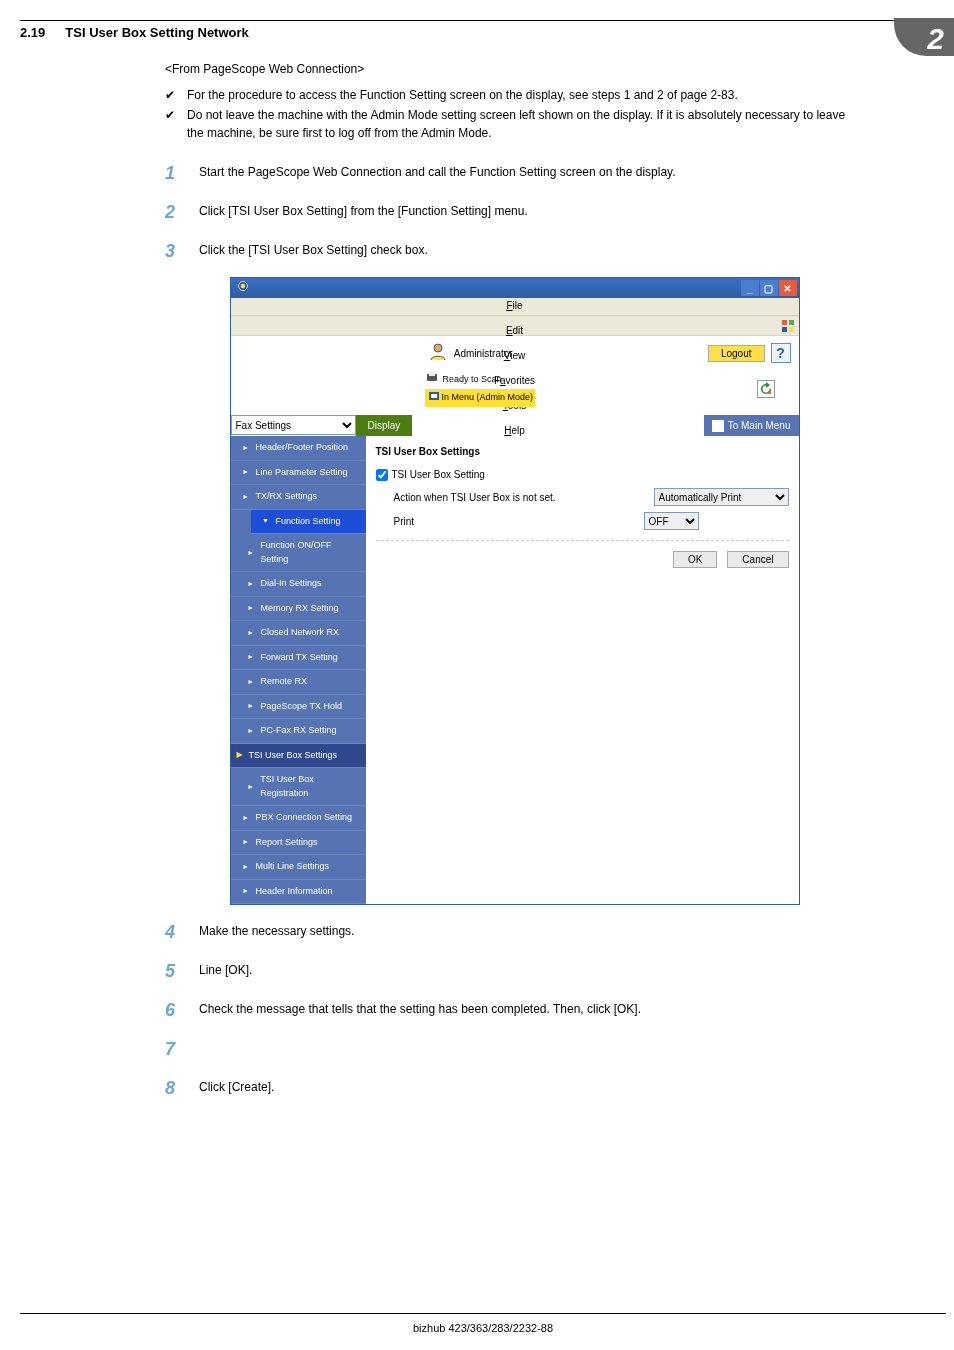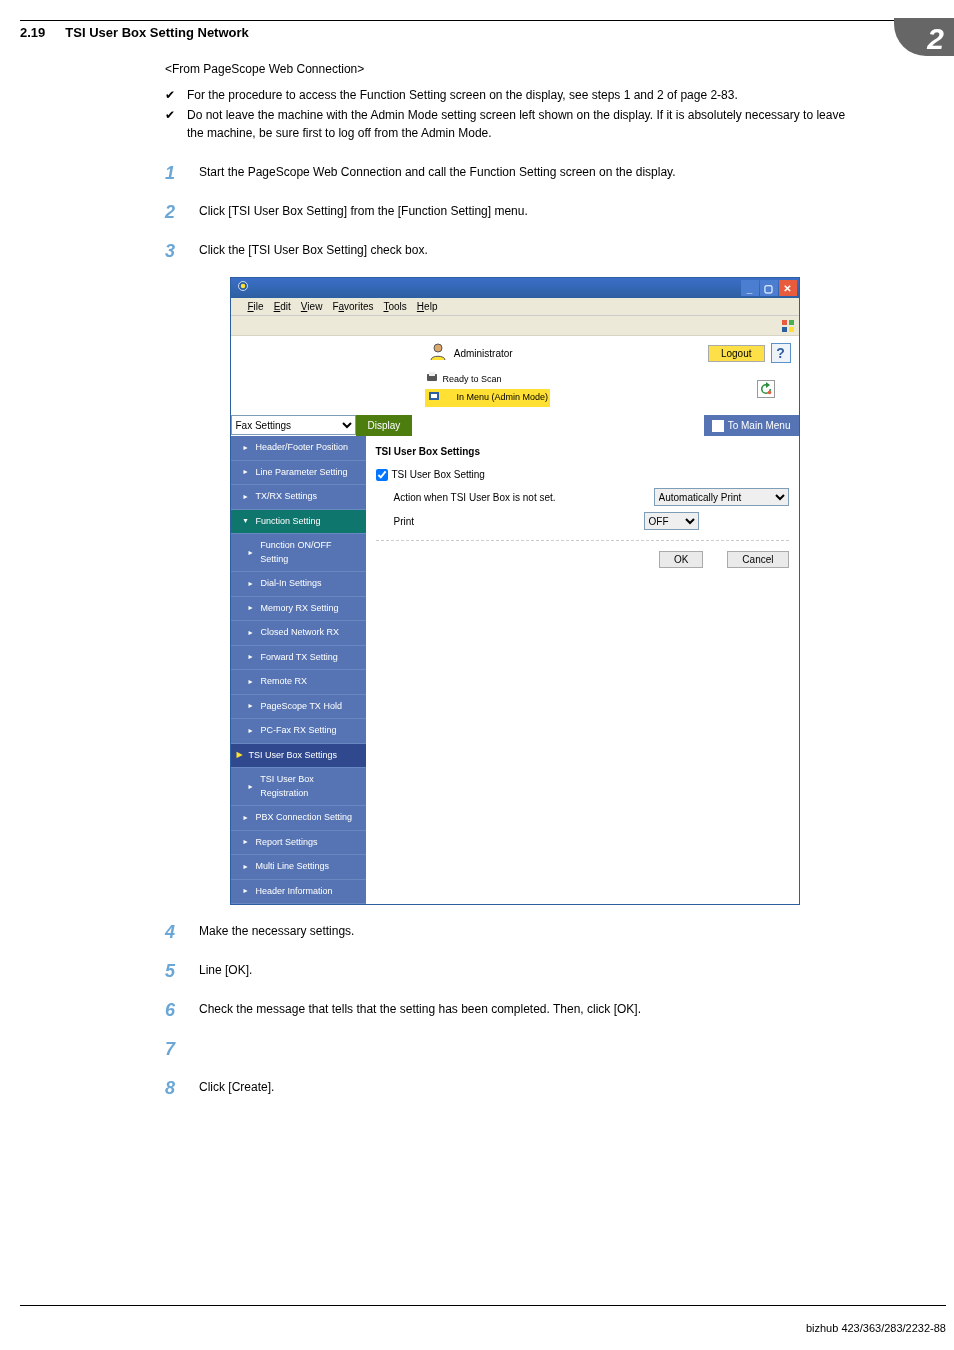--- a/index.html
+++ b/index.html
@@ -66,22 +66,23 @@
       padding: 0 2px 0 6px;
     }
     .ie-titlebar svg { width: 12px; height: 12px; }
     .ie-controls { display: flex; gap: 1px; }
     .ie-btn { width: 18px; height: 16px; display: flex; align-items: center; justify-content: center; font-weight: bold; font-size: 10px; }
     .ie-min { background: #4b7dd1; color: #fff; }
     .ie-max { background: #4b7dd1; color: #fff; }
     .ie-close { background: #e85b3c; color: #fff; }
     .ie-menubar {
       background: #ece9d8; height: 18px;
-      display: flex; gap: 10px; padding: 0 17px; align-items: center;
+      display: flex; gap: 10px; padding: 0 2px; align-items: center;
       border-bottom: 1px solid #ccc;
+      flex-direction: column;
     }
     .ie-menubar span { font-size: 10px; }
     .ie-menubar span u { text-decoration: underline; }
     .ie-toolbar {
       height: 20px;
       display: flex; align-items: center; justify-content: flex-end;
       padding: 0 3px 0 6px;
       background: #ece9d8;
       border-bottom: 1px solid #d6d3c4;
     }
@@ -107,21 +108,21 @@
     }
     .status-row {
       display: flex; flex-direction: column; padding: 0 24px 8px 8px;
       justify-content: flex-end; align-items: flex-end;
     }
     .status-group {
       width: 350px;
       display: flex; justify-content: space-between; align-items: center;
     }
     .status-left .line1 { display: flex; align-items: center; gap: 4px; font-size: 9px; }
-    .status-left .line2 { display: flex; align-items: center; gap: 16px; font-size: 9px; background: #ffe033; padding: 0 2px; }
+    .status-left .line2 { display: flex; align-items: center; gap: 1px; font-size: 9px; background: #ffe033; padding: 0 2px; }
     .status-left svg { width: 14px; height: 14px; }
     .refresh-icon {
       width: 18px; height: 18px; border: 1px solid #999;
       display: flex; align-items: center; justify-content: center;
     }
     .tabbar {
       display: flex; align-items: stretch; gap: 0; padding: 0; 
     }
     .cat-select {
       width: 125px; font-size: 10px; height: 20px; background: #fff;
@@ -141,21 +142,22 @@
       width: 135px; background: #5674b3; color: #fff;
       font-size: 9px;
     }
     .side-item {
       padding: 5px 6px 5px 13px; border-bottom: 1px solid #6888c2;
       display: flex; align-items: center; gap: 4px; cursor: pointer;
     }
     .tri-right::before { content: "▸"; font-size: 8px; margin-right: 2px; display: inline-block; width: 6px; }
     .tri-down::before { content: "▾"; font-size: 8px; margin-right: 2px; display: inline-block; width: 6px; }
     .side-expanded {
-      background: #0f766e;
+      background: #1d4ed8;
+      margin-left: 20px;
     }
     .side-sub { padding-left: 18px; }
     .side-selected {
       background: #30488e;
       position: relative;
     }
     .side-selected::before {
       content: "▶"; color: #ffe033; position: absolute; left: 6px; font-size: 8px;
     }
     .main-panel {
@@ -163,31 +165,31 @@
     }
     .panel-title { font-weight: bold; margin-bottom: 8px; font-size: 10px; }
     .form-row { display: flex; align-items: center; margin-bottom: 6px; gap: 10px; }
     .form-label { flex: 1; padding-left: 18px; }
     .form-label-first { padding-left: 0; display: flex; align-items: center; gap: 4px; }
     .cb { width: 12px; height: 12px; }
     .form-select { font-size: 10px; border: 1px solid #7f9db9; height: 18px; }
     .form-wide { width: 135px; }
     .form-narrow { width: 55px; }
     .panel-hr { border-top: 1px dashed #ccc; margin: 10px 0; }
-    .btn-row { display: flex; justify-content: flex-end; gap: 24px; }
+    .btn-row { display: flex; justify-content: flex-end; gap: 10px; }
     .ok-btn, .cancel-btn {
       border: 1px solid #aaa; background: #eaeaea; padding: 2px 14px; font-size: 10px;
     }
     .footer-row {
       position: absolute;
       bottom: 16px;
       left: 20px; right: 8px;
-      display: flex; justify-content: flex-end; font-size: 11px;
+      display: flex; justify-content: center; font-size: 11px;
       border-top: 1px solid #000;
-      padding-top: 16px;
+      padding-top: 8px;
     }
   </style>
 </head>
 <body>
 
 <div class="hr-top"></div>
 <div class="header">
   <span class="header-section">2.19</span>
   <span class="header-title">TSI User Box Setting Network</span>
 </div>

